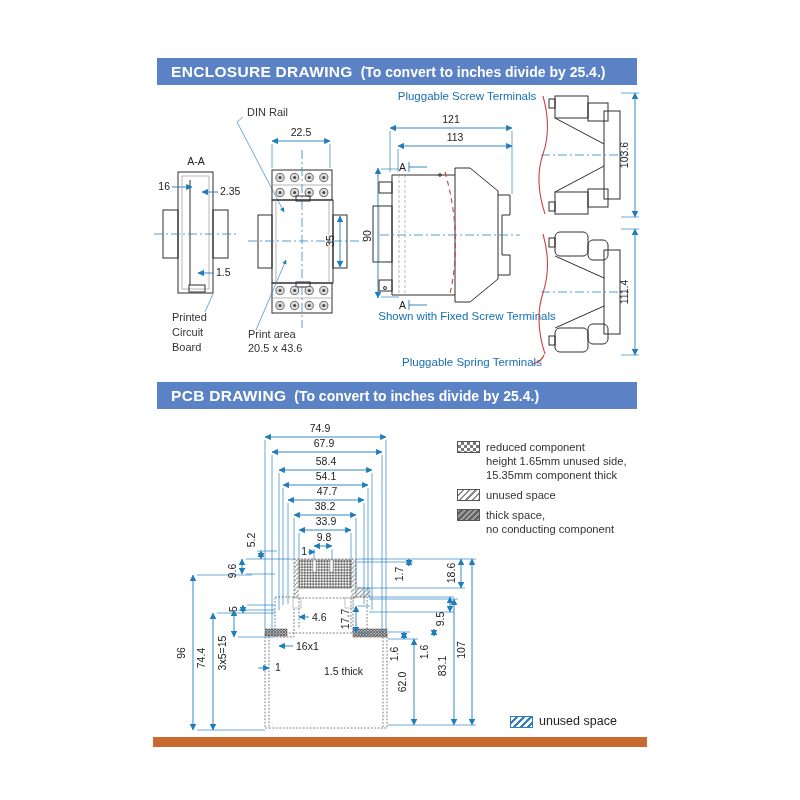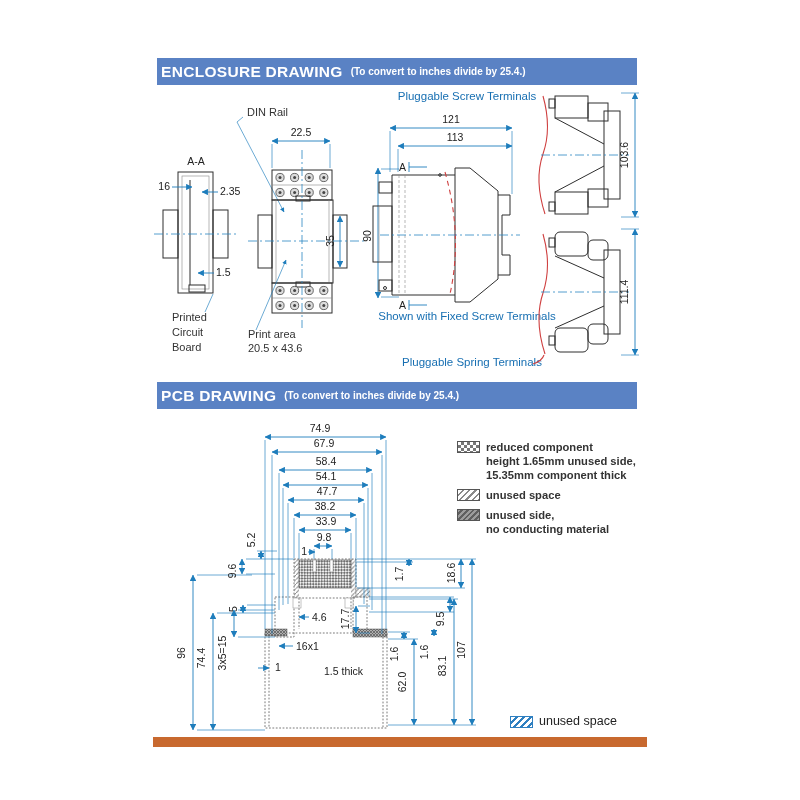--- a/index.html
+++ b/index.html
@@ -1,22 +1,22 @@
 <!DOCTYPE html>
 <html><head>
 <meta charset="utf-8">
 <style>
   html,body{margin:0;padding:0;background:#fff;}
   #page{position:relative;width:800px;height:800px;background:#fff;overflow:hidden;
         font-family:"Liberation Sans",sans-serif;}
   .bar{position:absolute;left:157px;width:480px;height:27px;background:#5a82c4;color:#fff;
-       display:flex;align-items:center;padding-left:4px;box-sizing:border-box;}
+       display:flex;align-items:center;padding-left:14px;box-sizing:border-box;}
   .bar .t1{font-size:15.5px;font-weight:bold;letter-spacing:.3px;}
-  .bar .t2{font-size:10px;font-weight:bold;margin-left:8px;}
-  .legend{position:absolute;left:457px;top:440px;width:200px;font-size:11.2px;color:#333;line-height:14px;font-weight:bold;}
+  .bar .t2{font-size:14px;font-weight:bold;margin-left:8px;}
+  .legend{position:absolute;left:457px;top:440px;width:200px;font-size:11.2px;color:#333;line-height:14px;}
   .lrow{display:flex;gap:6px;margin-bottom:6px;}
   .sw{width:23px;height:12px;border:1px solid #555;flex:none;margin-top:1px;box-sizing:border-box;}
   .sw-check{background-color:#fff;background-image:
      linear-gradient(45deg,#777 25%,transparent 25%,transparent 75%,#777 75%),
      linear-gradient(45deg,#777 25%,transparent 25%,transparent 75%,#777 75%);
      background-size:6px 6px;background-position:0 0,3px 3px;}
   .sw-hatch{background:repeating-linear-gradient(135deg,#fff 0 3px,#8a8a8a 3px 4.5px);}
   .sw-dark{background:repeating-linear-gradient(135deg,#9c9c9c 0 2px,#5f5f5f 2px 4px);}
   .sw-blue{background:repeating-linear-gradient(135deg,#fff 0 3px,#2e7fc0 3px 5px);border-color:#2e7fc0;}
   .blegend{position:absolute;left:510px;top:714px;display:flex;gap:6px;font-size:12.5px;color:#222;align-items:center;}
@@ -439,22 +439,22 @@
         <div>15.35mm component thick</div>
       </div>
     </div>
     <div class="lrow">
       <div class="sw sw-hatch"></div>
       <div>unused space</div>
     </div>
     <div class="lrow">
       <div class="sw sw-dark"></div>
       <div>
-        <div>unused side,</div>
-        <div>no conducting material</div>
+        <div>thick space,</div>
+        <div>no conducting component</div>
       </div>
     </div>
   </div>
 
   <div class="blegend">
     <div class="sw sw-blue"></div>
     <span>unused space</span>
   </div>
 
   <div class="orange"></div>

